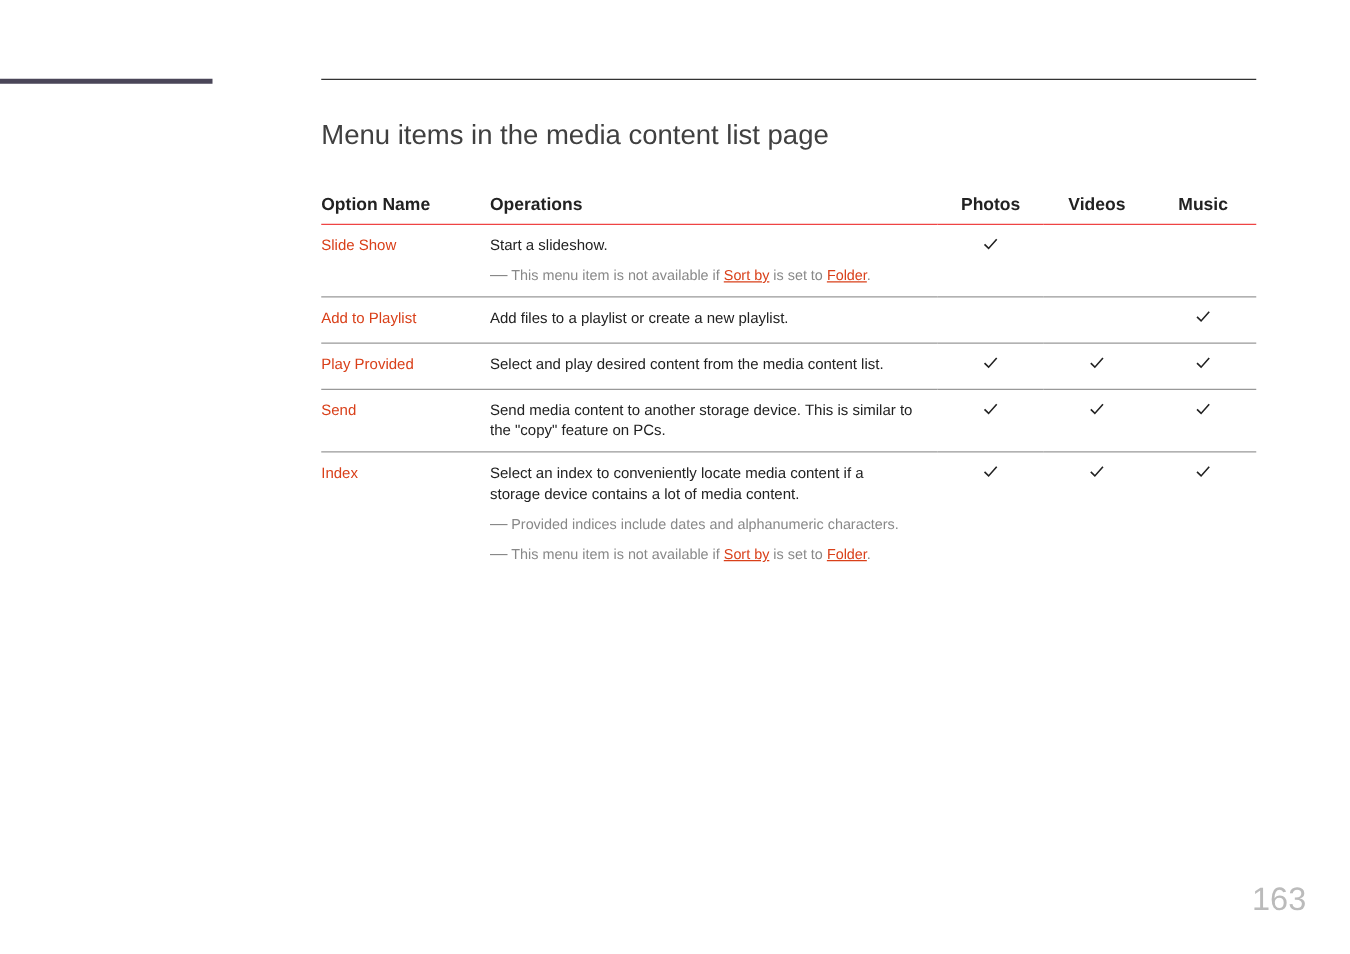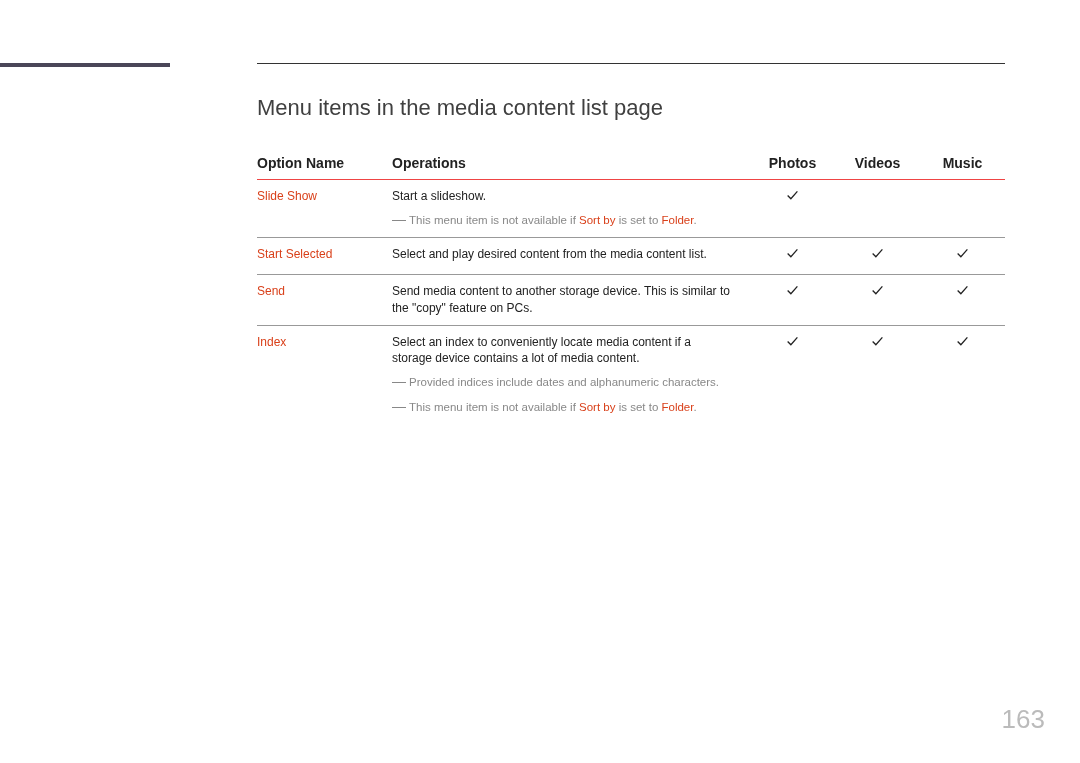--- a/index.html
+++ b/index.html
@@ -93,20 +93,21 @@
     line-height: 1.4;
   }
   .note-dash {
     color: #888;
     font-size: 14px;
     margin-right: 3px;
     vertical-align: baseline;
   }
   .highlight {
     color: #d9401a;
+    text-decoration: underline;
   }
   .page-num {
     position: absolute;
     bottom: 28px;
     right: 35px;
     font-size: 26px;
     color: #bbb;
     font-weight: 300;
   }
   .check-icon svg {
@@ -140,21 +141,32 @@
             <div>Start a slideshow.</div>
             <div class="note"><span class="note-dash">―</span><span>This menu item is not available if </span><span class="highlight">Sort by</span><span> is set to </span><span class="highlight">Folder</span><span>.</span></div>
           </td>
           <td class="check-cell"><span class="check-icon"><svg viewBox="0 0 16 16">
                 <path d="M2 8 L6 12 L14 3" stroke="#222" stroke-width="1.6" fill="none"></path>
               </svg></span></td>
           <td class="check-cell"></td>
           <td class="check-cell"></td>
         </tr>
         <tr>
-          <td class="option-name">Start Selected</td>
+          <td class="option-name">Add to Playlist</td>
+          <td class="operations">
+            <div>Add files to a playlist or create a new playlist.</div>
+          </td>
+          <td class="check-cell"></td>
+          <td class="check-cell"></td>
+          <td class="check-cell"><span class="check-icon"><svg viewBox="0 0 16 16">
+                <path d="M2 8 L6 12 L14 3" stroke="#222" stroke-width="1.6" fill="none"></path>
+              </svg></span></td>
+        </tr>
+        <tr>
+          <td class="option-name">Play Provided</td>
           <td class="operations">
             <div>Select and play desired content from the media content list.</div>
           </td>
           <td class="check-cell"><span class="check-icon"><svg viewBox="0 0 16 16">
                 <path d="M2 8 L6 12 L14 3" stroke="#222" stroke-width="1.6" fill="none"></path>
               </svg></span></td>
           <td class="check-cell"><span class="check-icon"><svg viewBox="0 0 16 16">
                 <path d="M2 8 L6 12 L14 3" stroke="#222" stroke-width="1.6" fill="none"></path>
               </svg></span></td>
           <td class="check-cell"><span class="check-icon"><svg viewBox="0 0 16 16">

